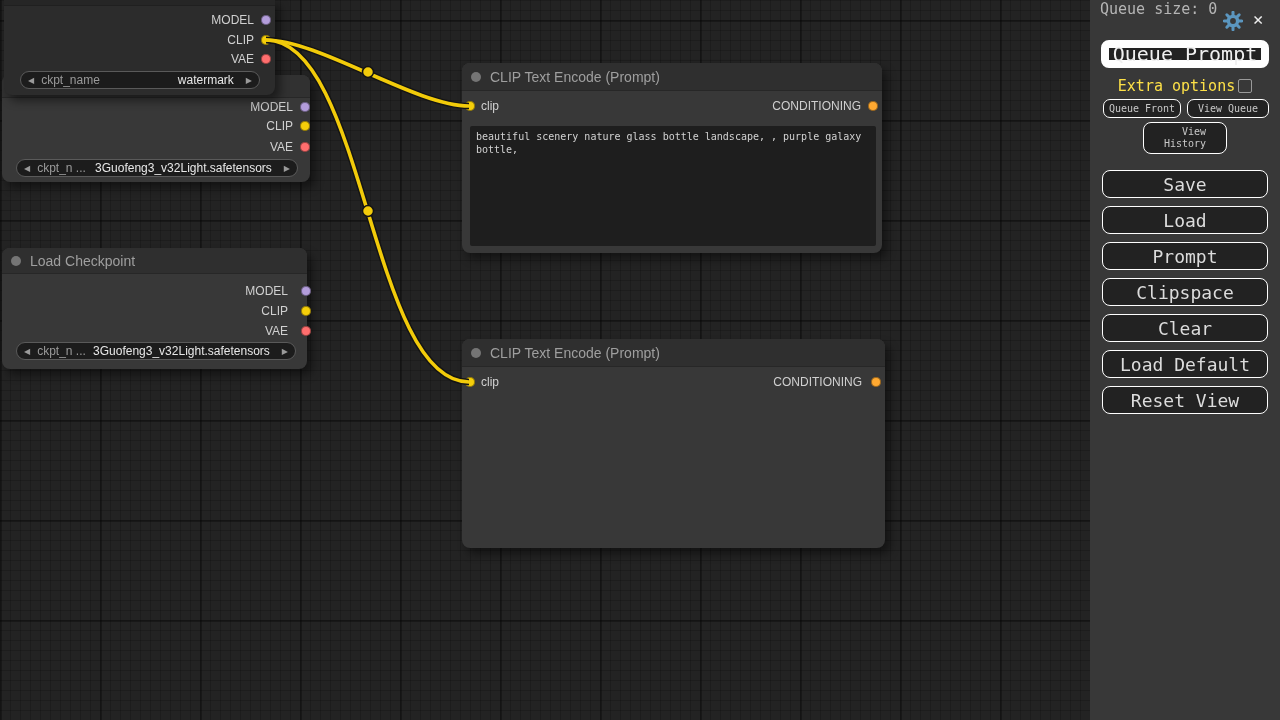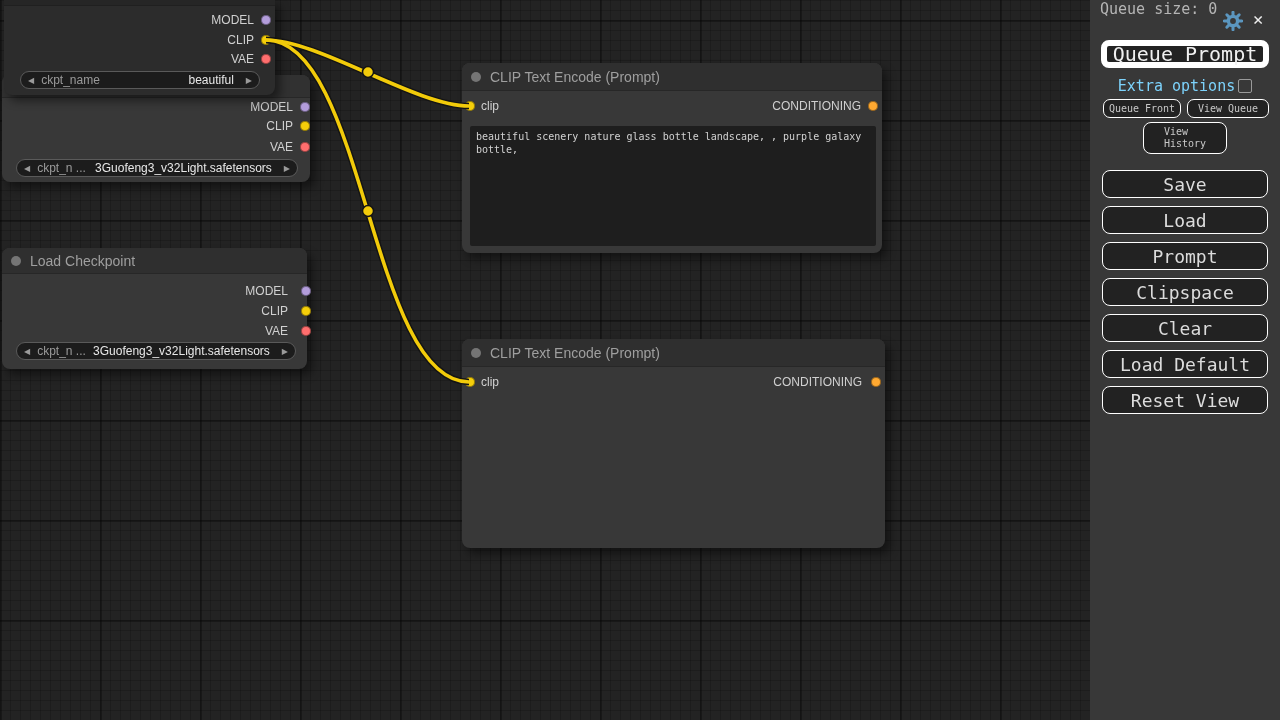--- a/index.html
+++ b/index.html
@@ -29,29 +29,29 @@
   .widget .arrow{font:8px "DejaVu Sans",sans-serif;color:#9a9a9a;flex:0 0 auto;}
   .widget .wlabel{color:#9a9a9a;margin-left:7px;overflow:hidden;}
   .widget .wvalue{margin-left:auto;color:#e8e8e8;margin-right:12px;}
   .node-textarea{position:absolute;background:#1e1e1e;border:none;outline:none;color:#d2d2d2;
     font:10px/13px "DejaVu Sans Mono",monospace;padding:4px 6px;resize:none;overflow:hidden;
     border-radius:2px;box-sizing:border-box;}
   #wires{position:absolute;left:0;top:0;z-index:3;pointer-events:none;}
   
   #sidebar{position:absolute;left:1090px;top:0;width:190px;height:720px;background:#383838;z-index:10;
     font-family:"DejaVu Sans Mono",monospace;}
-  .sb-btn{position:absolute;background:#222;border:6px solid #ffffff;border-radius:8px;color:#dcdcdc;
+  .sb-btn{position:absolute;background:#222;border:8px solid #ffffff;border-radius:8px;color:#dcdcdc;
     font-family:"DejaVu Sans Mono",monospace;display:flex;align-items:center;justify-content:center;
-    box-sizing:border-box;cursor:pointer;text-align:left;}
+    box-sizing:border-box;cursor:pointer;text-align:right;}
   #queue-size{position:absolute;left:10px;top:0;font-size:15px;color:#b5b5b5;}
   #gear{position:absolute;left:133px;top:11px;cursor:pointer;}
   #close-x{position:absolute;left:163px;top:9px;font-size:17px;font-weight:bold;color:#ececec;cursor:pointer;}
   #queue-prompt{left:11px;top:40px;width:168px;height:28px;font-size:20px;color:#f0f0f0;}
   #extra-options{position:absolute;left:0;top:78px;width:190px;height:16px;display:flex;
-    align-items:center;justify-content:center;font-size:15px;color:#7dd3fc;}
+    align-items:center;justify-content:center;font-size:15px;color:#fde047;}
   #extra-checkbox{width:12px;height:12px;border:1.5px solid #9a9a9a;border-radius:2px;margin-left:3px;
     background:transparent;cursor:pointer;}
   #queue-front{left:13px;top:99px;width:78px;height:19px;font-size:10px;border-width:1.5px;border-radius:7px;color:#c8c8c8;}
   #view-queue{left:97px;top:99px;width:82px;height:19px;font-size:10px;border-width:1.5px;border-radius:7px;color:#c8c8c8;}
   #view-history{left:53px;top:122px;width:84px;height:32px;font-size:10px;line-height:12px;
     border-width:1.5px;color:#c8c8c8;white-space:pre-line;}
   .action-btn{left:12px;width:166px;height:28px;font-size:18px;border-width:1.5px;}
 </style>
 </head>
 <body>
@@ -78,21 +78,21 @@
     <div style="position:absolute;left:0;right:0;top:0;height:5px;background:#262626;border-bottom:1px solid #202020;"></div>
     <div class="slot-dot" style="left: 257px; top: 15px; background: rgb(179, 157, 219);"></div>
     <div class="slot-label out-label" style="right:21px;top:13px;">MODEL</div>
     <div class="slot-dot" style="left: 257px; top: 35px; background: rgb(245, 206, 10);"></div>
     <div class="slot-label out-label" style="right:21px;top:33px;">CLIP</div>
     <div class="slot-dot" style="left: 257px; top: 54px; background: rgb(255, 110, 110);"></div>
     <div class="slot-label out-label" style="right:21px;top:52px;">VAE</div>
     <div class="widget" style="left:16px;top:71px;width:240px;">
       <span class="arrow">◀</span>
       <span class="wlabel">ckpt_name</span>
-      <span class="wvalue">beautiful</span>
+      <span class="wvalue">watermark</span>
       <span class="arrow">▶</span>
     </div>
   </div>
 
   <div class="node" style="left:2px;top:248px;width:305px;height:121px;z-index:1;">
     <div class="node-header" style="height:25px;">
       <span class="collapse-dot"></span>
       <span class="node-title">Load Checkpoint</span>
     </div>
     <div class="slot-dot" style="left: 299px; top: 38px; background: rgb(179, 157, 219);"></div>

